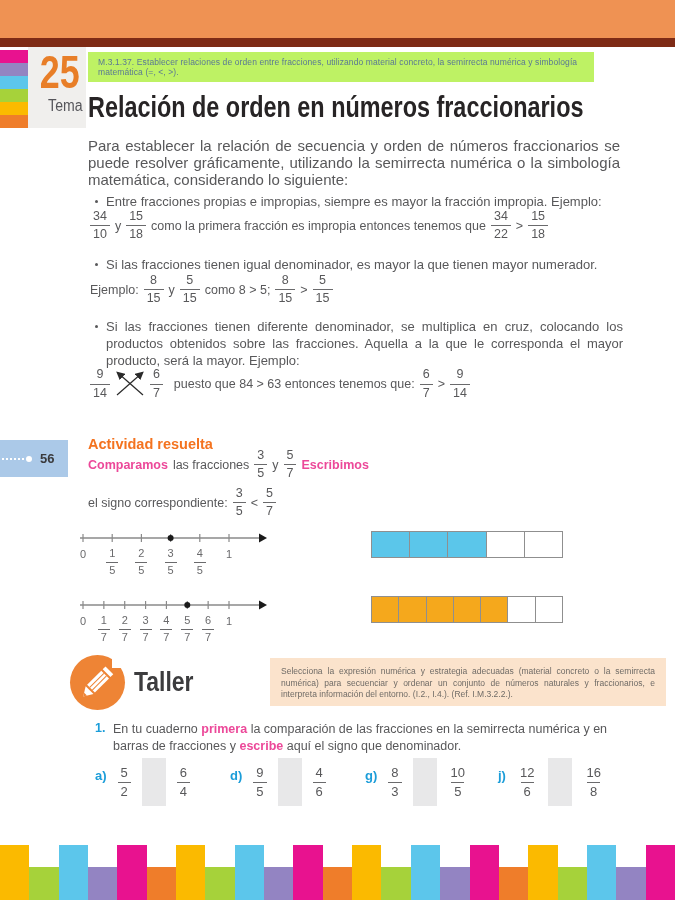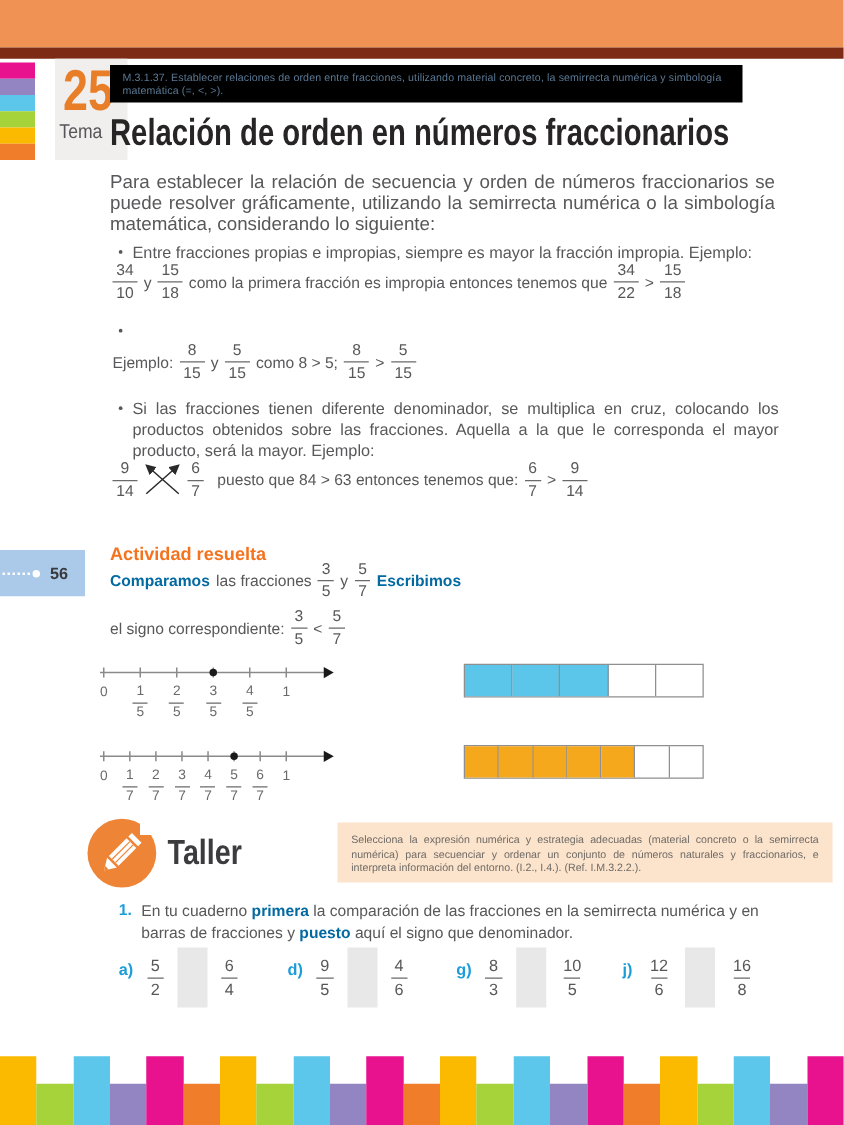--- a/index.html
+++ b/index.html
@@ -7,25 +7,25 @@
   body { font-family:"Liberation Sans", sans-serif; background:#fff; position:relative; width:675px; height:900px; overflow:hidden; color:#58585A; }
   .abs { position:absolute; }
 
   
   .header-orange { left:0; top:0; width:675px; height:38px; background:#EF9253; }
   .header-maroon { left:0; top:38px; width:675px; height:9px; background:#7E2B15; }
 
   
   .tema-strips { left:0; top:50px; width:28px; }
   .tema-strips .strip { width:28px; height:13px; }
-  .tema-box { left:28px; top:47px; width:58px; height:81px; background:#F0EFED; text-align:left;margin-left:16px; }
+  .tema-box { left:28px; top:47px; width:58px; height:81px; background:#F0EFED; text-align:right; }
   .tema-number { display:block; margin-top:2px; font-size:46px; font-weight:bold; color:#E87E28; transform:scaleX(.78); transform-origin:center top; line-height:1; }
   .tema-label { display:block; font-size:16px; color:#55555a; transform:scaleX(.88); transform-origin:center top; margin-top:2px; }
 
-  .standard-box { left:88px; top:52px; width:506px; height:30px; background:#000000; display:flex; align-items:center; padding:0 10px; }
+  .standard-box { left:88px; top:52px; width:506px; height:30px; background:#bef264; display:flex; align-items:center; padding:0 10px; }
   .standard-box span { font-size:8.5px; color:#5A7894; letter-spacing:.1px; }
 
   .page-title { left:88px; top:90px; width:587px; font-size:30px; font-weight:bold; color:#272425; transform:scaleX(.78); transform-origin:left center; white-space:nowrap; }
 
   .intro { left:88px; top:137px; width:532px; font-size:15px; line-height:17px; text-align:justify; }
 
   .bullet { left:95px; display:flex; gap:8px; }
   .bullet-dot { width:3px; height:3px; border-radius:50%; background:#58585A; margin-top:7px; flex:0 0 3px; }
   .bullet-text { font-size:13px; line-height:17px; text-align:justify; }
 
@@ -36,21 +36,21 @@
   .frac .den { border-top:1px solid #6a6a6c; padding:2px 3px 0; }
 
   .actividad-heading { left:88px; top:436px; font-size:14.5px; font-weight:bold; color:#F4731F; }
 
   .page-badge { left:0; top:440px; width:68px; height:37px; background:#ABC9E8; display:flex; align-items:center; }
   .page-badge .leader { width:22px; border-top:2px dotted #fff; margin-left:2px; }
   .page-badge .dot { width:6px; height:6px; border-radius:50%; background:#fff; margin-left:2px; }
   .page-badge .pnum { margin-left:8px; font-size:13px; font-weight:600; color:#3a3a3c; }
 
   .cmp-row { left:88px; display:flex; align-items:center; gap:5px; font-size:12.5px; white-space:nowrap; }
-  .bold-word { font-weight:bold; color:#0369a1; }
+  .bold-word { font-weight:bold; color:#ec4899; }
 
   
   .numline { left:75px; width:210px; height:58px; }
   .nl-labels { position:absolute; left:0; top:22px; width:210px; height:36px; }
   .nl-lab { position:absolute; width:20px; text-align:center; font-size:11px; color:#6a6a6c; }
   .frac.small { font-size:11px; }
   .frac.small .den { border-top:1px solid #6a6a6c; }
 
   
   .fracbar { left:371px; width:192px; height:27px; display:flex; border:1px solid #8f8f8f; background:#fff; }
@@ -125,20 +125,21 @@
     </span>
   <span>&gt;</span>
   <span class="frac">
       <span class="num">15</span>
       <span class="den">18</span>
     </span>
 </div>
 
 <div class="abs bullet" style="top:256px; width:530px;">
   <div class="bullet-dot"></div>
+  <div class="bullet-text">Si las fracciones tienen igual denominador, es mayor la que tienen mayor numerador.</div>
 </div>
 <div class="abs ex-row" style="left:90px; top:274px;">
   <span>Ejemplo:</span>
   <span class="frac">
       <span class="num">8</span>
       <span class="den">15</span>
     </span>
   <span>y</span>
   <span class="frac">
       <span class="num">5</span>
@@ -326,21 +327,21 @@
 </div>
 <div class="abs taller-notch"></div>
 <div class="abs taller-label">Taller</div>
 <div class="abs taller-desc">Selecciona la expresión numérica y estrategia adecuadas (material concreto o la semirrecta numérica) para secuenciar y ordenar un conjunto de números naturales y fraccionarios, e interpreta información del entorno. (I.2., I.4.). (Ref. I.M.3.2.2.).</div>
 
 <div class="abs exercise-number">1.</div>
 <p class="abs exercise-instr">
   <span>En tu cuaderno</span>
   <span class="bold-word">primera</span>
   <span>la comparación de las fracciones en la semirrecta numérica y en barras de fracciones y</span>
-  <span class="bold-word">puesto</span>
+  <span class="bold-word">escribe</span>
   <span>aquí el signo que denominador.</span>
 </p>
 <div class="abs items-row">
     <div class="ex-item" style="left: 0px;">
       <span class="ex-letter">a)</span>
       <span class="frac">
         <span class="num">5</span>
         <span class="den">2</span>
       </span>
       <span class="answer-box"></span>

